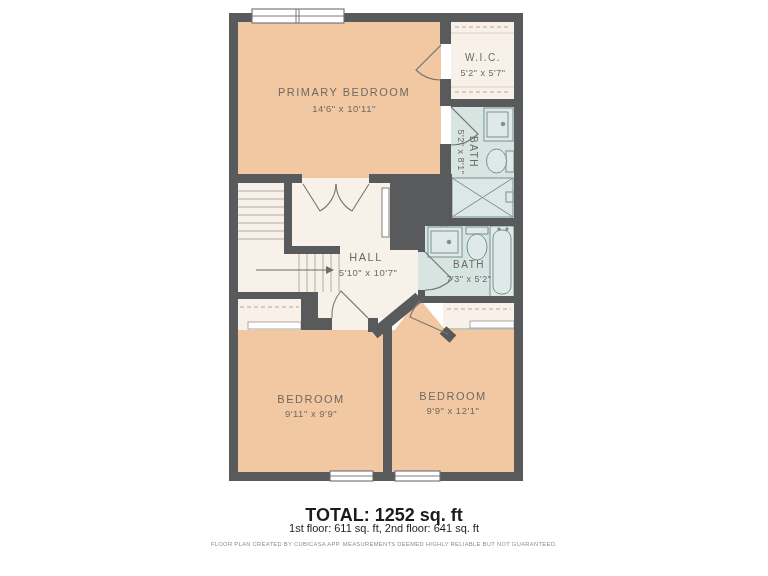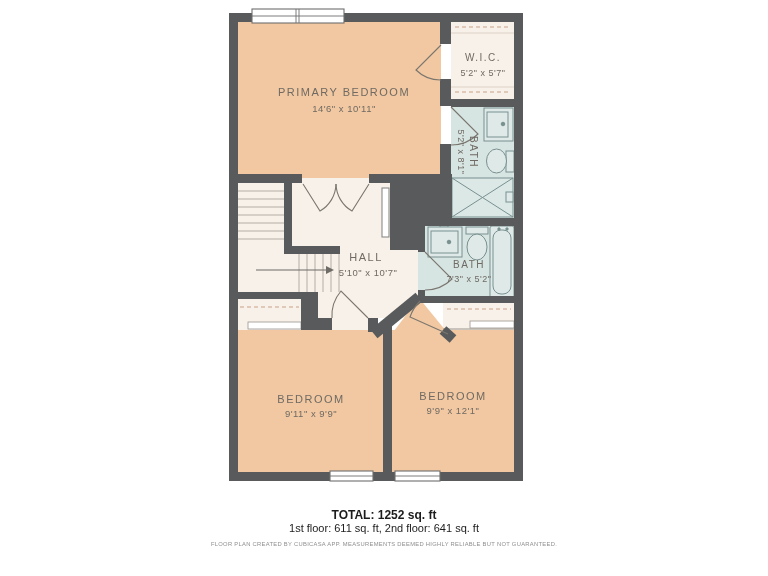--- a/index.html
+++ b/index.html
@@ -4,21 +4,21 @@
 <style>
   html,body{margin:0;padding:0;background:#ffffff;}
   .page{position:relative;width:768px;height:576px;background:#ffffff;overflow:hidden;
         font-family:"Liberation Sans",sans-serif;}
   .plan-svg{position:absolute;left:0;top:0;}
   .room-name{font-family:"Liberation Sans",sans-serif;font-size:11px;letter-spacing:1.5px;
              fill:#6f6a63;text-anchor:middle;}
   .room-dims{font-family:"Liberation Sans",sans-serif;font-size:9.5px;letter-spacing:0.5px;
              fill:#6f6a63;text-anchor:middle;}
   .summary{position:absolute;left:0;top:508px;width:768px;text-align:center;color:#1c1c1c;}
-  .summary .total{font-size:12px;font-weight:bold;line-height:14px;}
+  .summary .total{font-size:18px;font-weight:bold;line-height:14px;}
   .summary .line{font-size:11px;line-height:13.5px;}
   .summary .disclaimer{margin-top:5px;font-size:5.8px;letter-spacing:0.3px;color:#8f8f8f;}
 </style>
 </head>
 <body>
 
 <div class="page">
 
 <svg class="plan-svg" width="768" height="576" viewBox="0 0 768 576">
 

